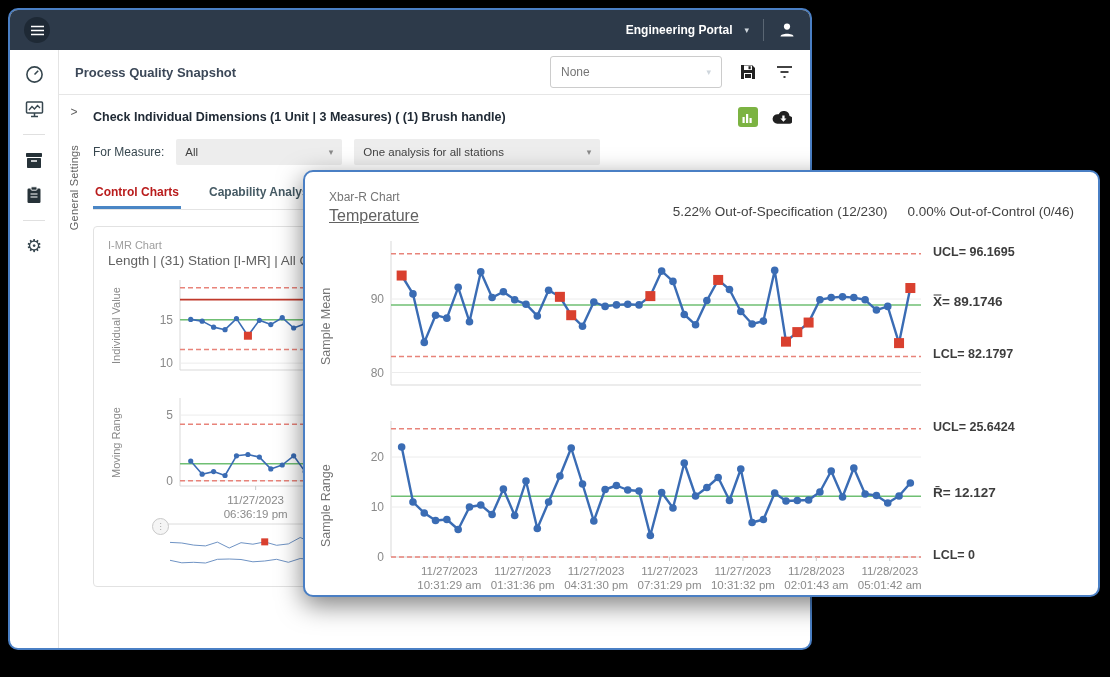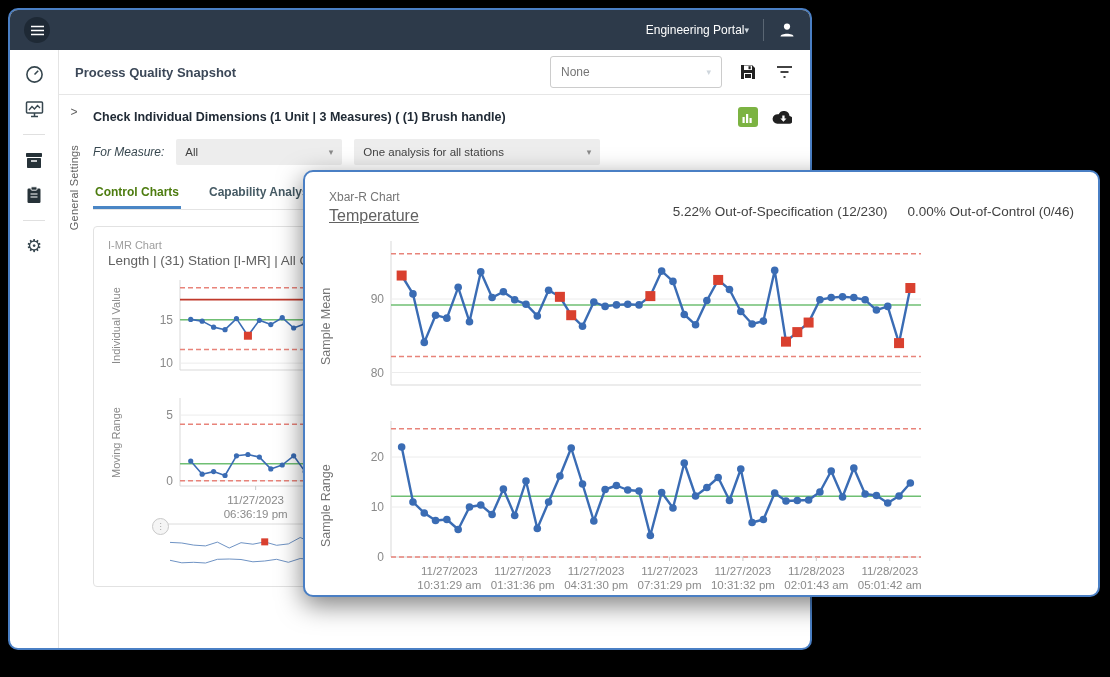--- a/index.html
+++ b/index.html
@@ -13,21 +13,21 @@
   .front{left:303px;top:170px;width:797px;height:427px;z-index:5;padding:14px 14px 0 14px;}
 
   
   .appbar{height:40px;background:#2d3a4a;display:flex;align-items:center;padding:0 14px;gap:10px;}
   .hamb{width:26px;height:26px;border-radius:50%;background:#1e2935;color:#fff;display:flex;
         align-items:center;justify-content:center;font-size:13px;cursor:pointer;flex:0 0 auto;}
   .logo{display:flex;align-items:center;gap:8px;color:#fff;}
   .logo-name{font-size:15px;letter-spacing:.2px;}
   .logo-name sup{font-size:8px;}
   .appbar-right{margin-left:auto;display:flex;align-items:center;gap:14px;color:#fff;}
-  .portal{font-size:12px;font-weight:400;display:flex;align-items:center;gap:0;cursor:pointer;}
+  .portal{font-size:12px;font-weight:700;display:flex;align-items:center;gap:12px;cursor:pointer;}
   .caret{font-size:9px;color:#cfd6dd;}
   .vsep{width:1px;height:22px;background:#5a6673;}
 
   
   .bw-body{display:flex;height:600px;}
   .iconbar{width:48px;border-right:1px solid #e4e4e4;display:flex;flex-direction:column;
            align-items:center;padding-top:14px;gap:15px;flex:0 0 auto;}
   .iconbar .ic{width:20px;height:20px;display:flex;align-items:center;justify-content:center;cursor:pointer;}
   .ic-sep{width:22px;height:1px;background:#e0e0e0;}
   .gear-glyph{font-size:18px;color:#37474f;line-height:1;}
@@ -49,30 +49,30 @@
              font-size:11px;color:#616161;letter-spacing:.2px;}
   .content-col{flex:1;padding:12px 12px 0 4px;min-width:0;}
 
   .sec-head{display:flex;align-items:center;justify-content:space-between;}
   .sec-title{font-size:12.5px;font-weight:700;color:#212b36;}
   .sec-icons{display:flex;align-items:center;gap:14px;padding-right:6px;}
   .green-ic{width:20px;height:20px;border-radius:3px;background:#7cb342;display:flex;
             align-items:center;justify-content:center;cursor:pointer;}
 
   .measure-row{display:flex;align-items:center;gap:12px;margin-top:12px;}
-  .measure-label{font-size:12px;color:#37474f;font-style:italic;}
+  .measure-label{font-size:12px;color:#37474f;}
   .flat-select{background:#ededed;border-radius:2px;height:26px;display:flex;align-items:center;
                justify-content:space-between;padding:0 9px;font-size:11.5px;color:#424242;cursor:pointer;}
   .fs-measure{width:148px;}
   .fs-analysis{width:228px;}
   .flat-select .caret{color:#8a8a8a;}
 
   .tabs{display:flex;gap:26px;margin-top:16px;border-bottom:1px solid #e4e4e4;}
   .tab{font-size:12px;font-weight:700;padding:4px 2px 7px;cursor:pointer;color:#455a64;}
-  .tab.active{color:#4d7c0f;border-bottom:3px solid #4a86c5;}
+  .tab.active{color:#b91c1c;border-bottom:3px solid #4a86c5;}
 
   .chart-card{margin-top:16px;border:1px solid #e2e2e2;border-radius:4px;padding:12px 14px;width:700px;
               box-sizing:border-box;}
   .card-kind{font-size:11px;color:#9e9e9e;}
   .card-title{font-size:13.5px;color:#616161;margin-top:2px;}
   .imr-wrap{position:relative;margin-top:6px;margin-left:22px;}
   .ytitle{position:absolute;writing-mode:vertical-rl;transform:rotate(180deg);
           font-size:11px;color:#8a8a8a;text-align:center;}
   .yt-iv{left:-20px;top:6px;height:92px;}
   .yt-mr{left:-20px;top:124px;height:90px;}
@@ -544,15 +544,23 @@
         <line x1="397.92" y1="146" x2="397.92" y2="150" stroke="#c9c9c9"></line>
         <text x="397.92" y="164" text-anchor="middle" class="xtick">11/27/2023</text>
         <text x="397.92" y="178" text-anchor="middle" class="xtick">10:31:32 pm</text>
         <line x1="471.325" y1="146" x2="471.325" y2="150" stroke="#c9c9c9"></line>
         <text x="471.325" y="164" text-anchor="middle" class="xtick">11/28/2023</text>
         <text x="471.325" y="178" text-anchor="middle" class="xtick">02:01:43 am</text>
         <line x1="544.73" y1="146" x2="544.73" y2="150" stroke="#c9c9c9"></line>
         <text x="544.73" y="164" text-anchor="middle" class="xtick">11/28/2023</text>
         <text x="544.73" y="178" text-anchor="middle" class="xtick">05:01:42 am</text>
       </svg>
+    <div class="xr-labels" id="labels-col">
+        <div class="limit-label" style="top: 11.7139px;">UCL= 96.1695</div>
+        <div class="limit-label" style="top: 61.105px; font-size: 13.5px;">X̿= 89.1746</div>
+        <div class="limit-label" style="top: 114.496px;">LCL= 82.1797</div>
+        <div class="limit-label" style="top: 186.788px;">UCL= 25.6424</div>
+        <div class="limit-label" style="top: 252.365px; font-size: 13.5px;">R̄= 12.127</div>
+        <div class="limit-label" style="top: 315px;">LCL= 0</div>
+      </div>
     <div class="xaxis-title">Sample</div>
   </div>
 </div>
 
 </body></html>

